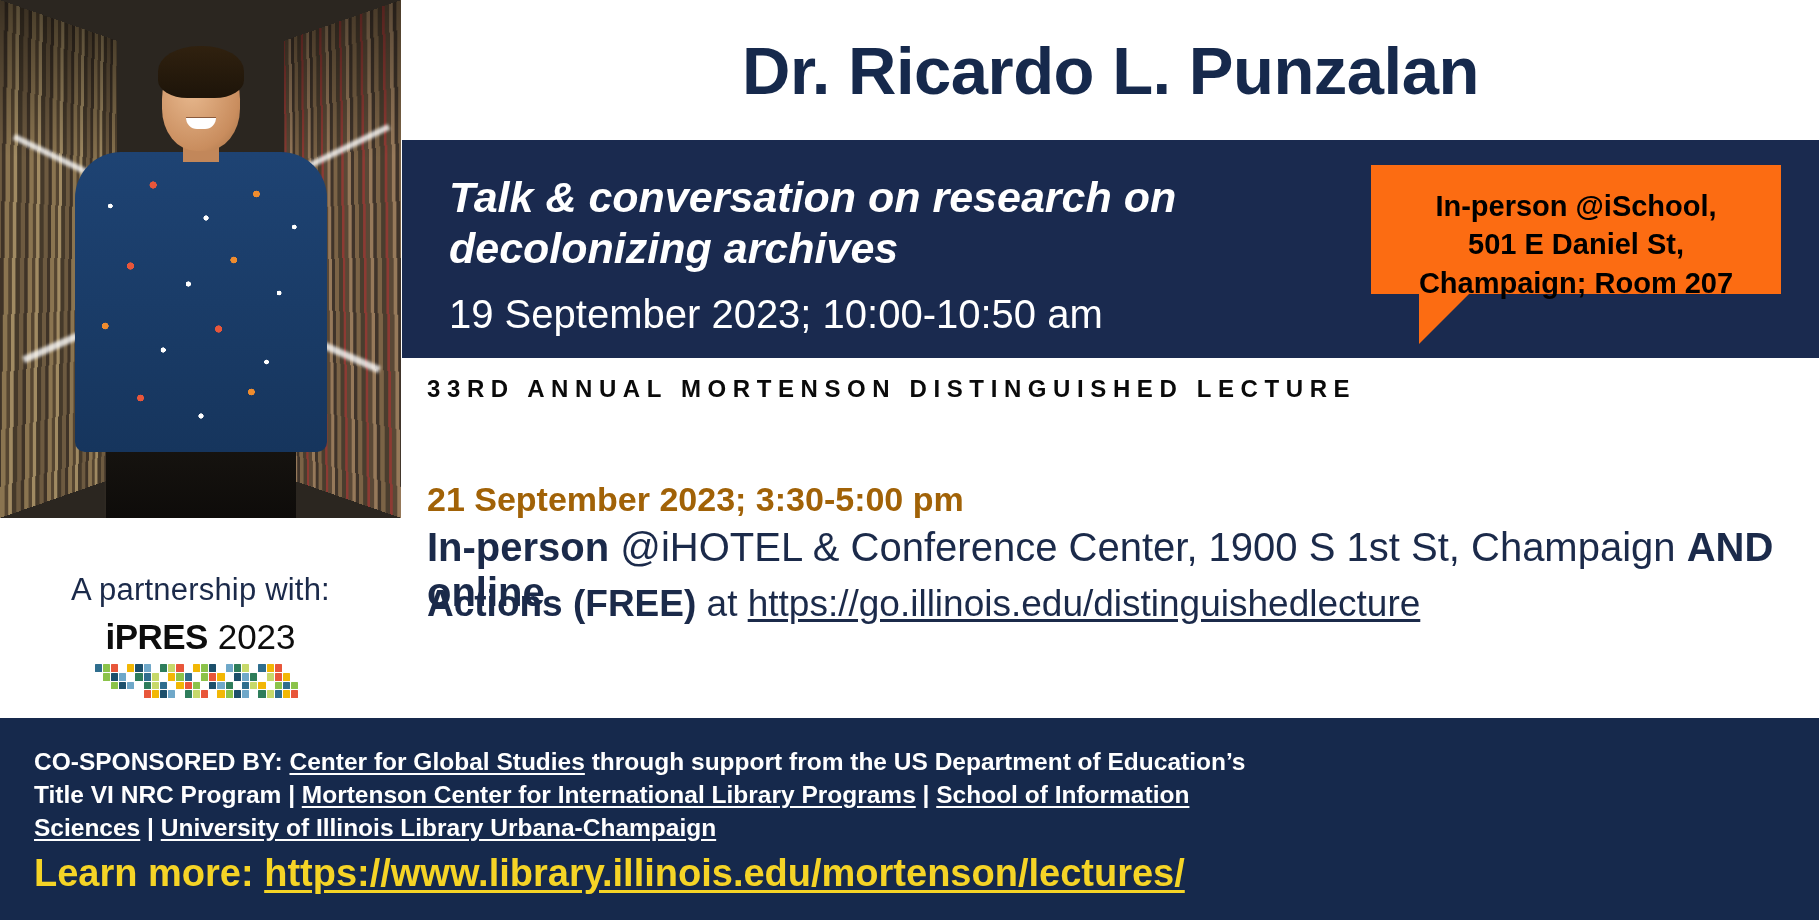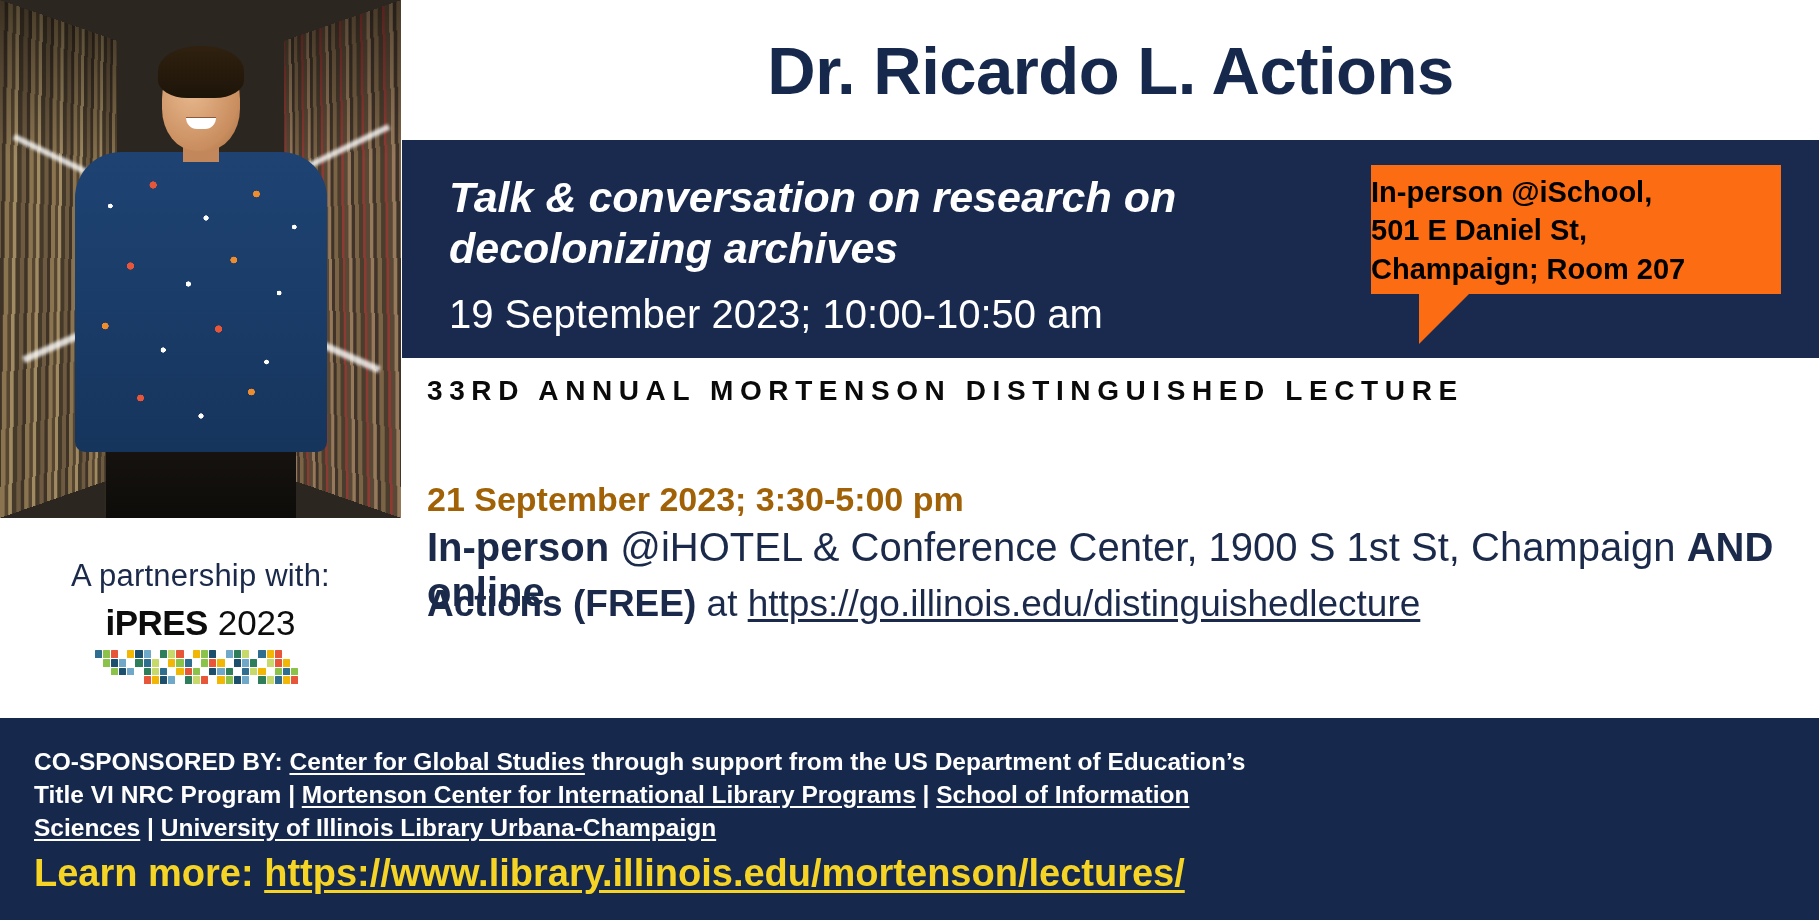--- a/index.html
+++ b/index.html
@@ -92,21 +92,21 @@
       linear-gradient(180deg,#1e4373,#16355d);
   }
   .pants {
     top:430px; width:190px; height:95px;
     background:linear-gradient(180deg,#181511,#0d0b09);
     border-radius:6px;
   }
 
   
   #ipres {
-    position:absolute; left:0; top:518px; width:401px; height:200px;
+    position:absolute; left:0; top:532px; width:401px; height:200px;
     background:#fff; text-align:center; padding-top:40px;
   }
   #ipres .pw {
     font-size:31px; color:#1b2a4a; letter-spacing:.2px;
   }
   #ipres .logo { margin-top:9px; font-size:35px; color:#0d0d0d; }
   #ipres .logo b { font-weight:700; letter-spacing:-.5px; }
   #ipres .logo span { font-weight:400; }
   .mosaic {
     margin:7px auto 0; width:212px; height:34px;
@@ -128,34 +128,34 @@
   #banner .line2 {
     position:absolute; left:47px; top:152px;
     color:#fff; font-size:40px; font-weight:400;
   }
 
   
   #callout {
     position:absolute; left:1371px; top:165px; width:410px; height:129px;
     background:#fc6c12; color:#000;
     font-size:29px; font-weight:700; line-height:1.32;
-    text-align:left; padding-top:8px;
+    text-align:center; padding-top:22px;
   }
   #callout .tail {
     position:absolute; left:48px; top:129px;
     width:0; height:0;
     border-left:50px solid #fc6c12;
     border-bottom:50px solid transparent;
   }
 
   
   #body { position:absolute; left:402px; top:358px; width:1417px; height:360px; background:#fff; }
   #eyebrow {
     position:absolute; left:25px; top:17px;
-    font-size:28px; font-weight:700; color:#0a0a0a;
+    font-size:24px; font-weight:700; color:#0a0a0a;
     letter-spacing:6.6px;
   }
   #lecture-title {
     position:absolute; left:25px; top:63px;
     font-size:47px; font-weight:700; font-style:italic;
     color:#1756c0; white-space:nowrap;
   }
   #lecture-date {
     position:absolute; left:25px; top:122px;
     font-size:34px; font-weight:700; color:#a16207;
@@ -324,21 +324,21 @@
       <i style="background: rgb(46, 125, 91);"></i>
       <i style="background: rgb(199, 217, 106);"></i>
       <i style="background: rgb(47, 110, 142);"></i>
       <i style="background: rgb(242, 183, 5);"></i>
       <i style="background: rgb(232, 86, 58);"></i>
       <i></i>
     </div>
 </div>
 
 <div id="title-bar">
-  <div id="main-title">Dr. Ricardo L. Actions</div>
+  <div id="main-title">Dr. Ricardo L. Punzalan</div>
 </div>
 
 <div id="banner">
   <div class="line1">Talk &amp; conversation on research on decolonizing archives</div>
   <div class="line2">19 September 2023; 10:00-10:50 am</div>
 </div>
 
 <div id="callout">
   <div>In-person @iSchool,</div>
   <div>501 E Daniel St,</div>

